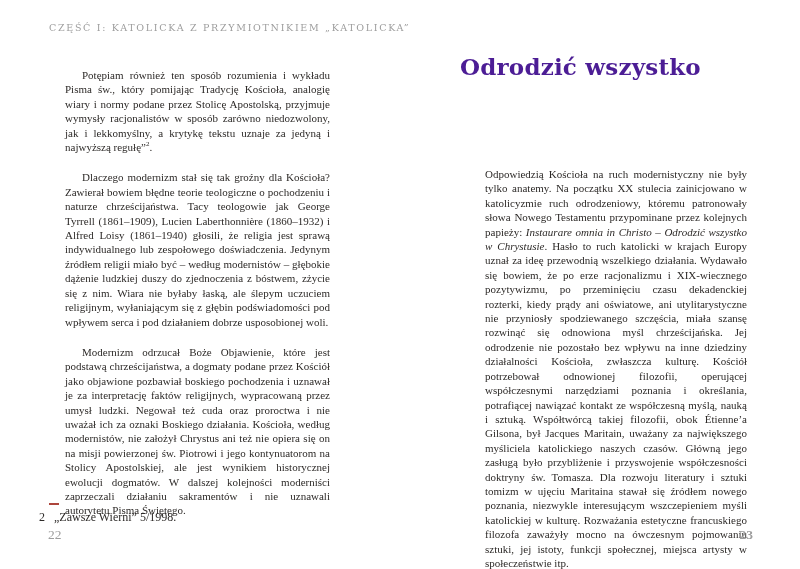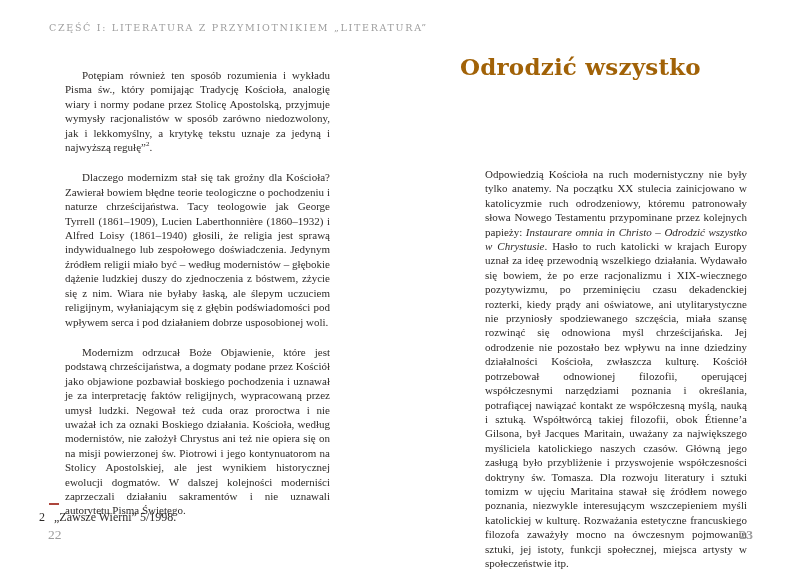--- a/index.html
+++ b/index.html
@@ -49,21 +49,21 @@
   .para em { font-style: italic; }
   .chapter-title {
     position: absolute;
     left: 460px;
     top: 50px;
     font-family: "DejaVu Serif", serif;
     font-weight: bold;
     font-size: 23px;
     line-height: 34px;
     letter-spacing: 0.2px;
-    color: #a16207;
+    color: #4c1d95;
   }
   .footnote-rule {
     position: absolute;
     left: 49px;
     top: 503px;
     width: 10px;
     height: 2px;
     background: #ad463c;
   }
   .footnote {
@@ -86,21 +86,21 @@
     color: #9d9d9d;
   }
   .page-number.pn-left  { left: 48px; }
   .page-number.pn-right { right: 47px; font-weight: bold; }
 </style>
 </head>
 <body>
 
 <div class="spread">
 
-  <div class="running-header">CZĘŚĆ I: LITERATURA Z PRZYMIOTNIKIEM „LITERATURA”</div>
+  <div class="running-header">CZĘŚĆ I: KATOLICKA Z PRZYMIOTNIKIEM „KATOLICKA”</div>
 
   <div class="left-body">
       <p class="para indent"><span>Potępiam również ten sposób rozumienia i wykładu Pisma św., który pomijając Tradycję Kościoła, analogię wiary i normy podane przez Stolicę Apostolską, przyjmuje wymysły racjonalistów w sposób zarówno niedozwolony, jak i lekkomyślny, a krytykę tekstu uznaje za jedyną i najwyższą regułę”</span><sup>2</sup><span>.</span></p>
       <p class="para indent"><span>Dlaczego modernizm stał się tak groźny dla Kościoła? Zawierał bowiem błędne teorie teologiczne o pochodzeniu i naturze chrześcijaństwa. Tacy teologowie jak George Tyrrell (1861–1909), Lucien Laberthonnière (1860–1932) i Alfred Loisy (1861–1940) głosili, że religia jest sprawą indywidualnego lub zespołowego doświadczenia. Jedynym źródłem religii miało być – według modernistów – głębokie dążenie ludzkiej duszy do zjednoczenia z bóstwem, zżycie się z nim. Wiara nie byłaby łaską, ale ślepym uczuciem religijnym, wyłaniającym się z głębin podświadomości pod wpływem serca i pod działaniem dobrze usposobionej woli.</span></p>
       <p class="para indent"><span>Modernizm odrzucał Boże Objawienie, które jest podstawą chrześcijaństwa, a dogmaty podane przez Kościół jako objawione pozbawiał boskiego pochodzenia i uznawał je za interpretację faktów religijnych, wypracowaną przez umysł ludzki. Negował też cuda oraz proroctwa i nie uważał ich za oznaki Boskiego działania. Kościoła, według modernistów, nie założył Chrystus ani też nie opiera się on na misji powierzonej św. Piotrowi i jego kontynuatorom na Stolicy Apostolskiej, ale jest wynikiem historycznej ewolucji dogmatów. W dalszej kolejności moderniści zaprzeczali działaniu sakramentów i nie uznawali autorytetu Pisma Świętego.</span></p>
     </div>
 
   <div class="footnote-rule"></div>
 
   <div class="footnote">

